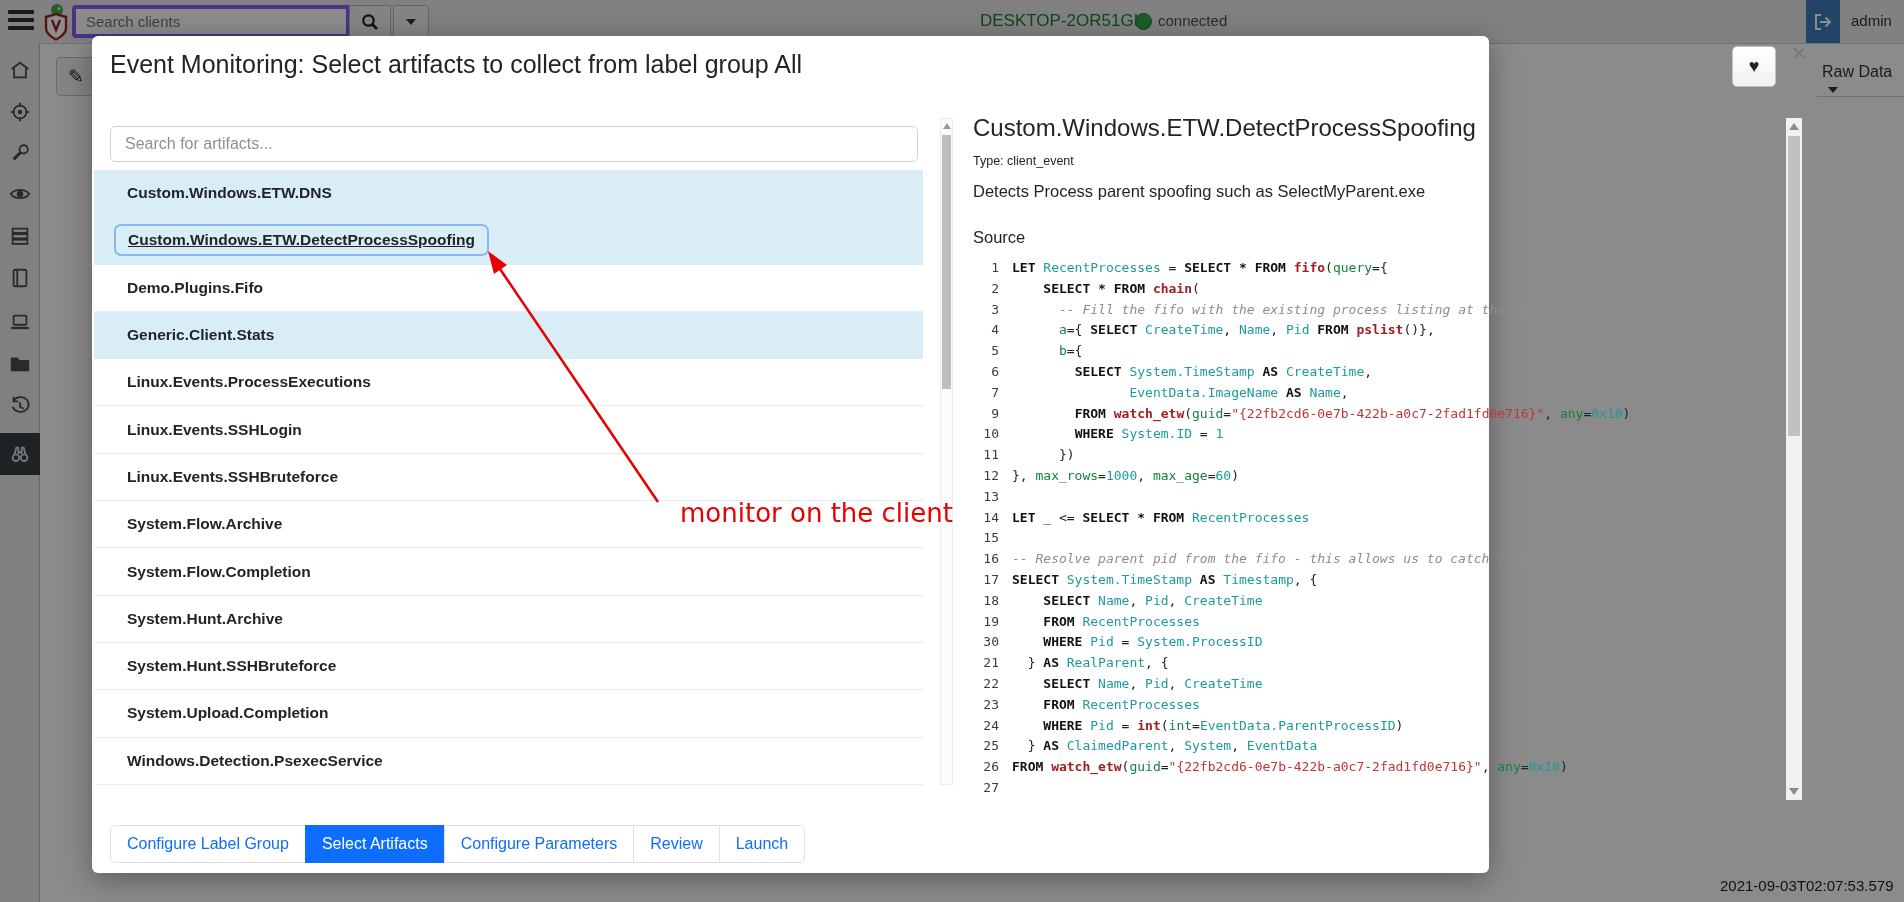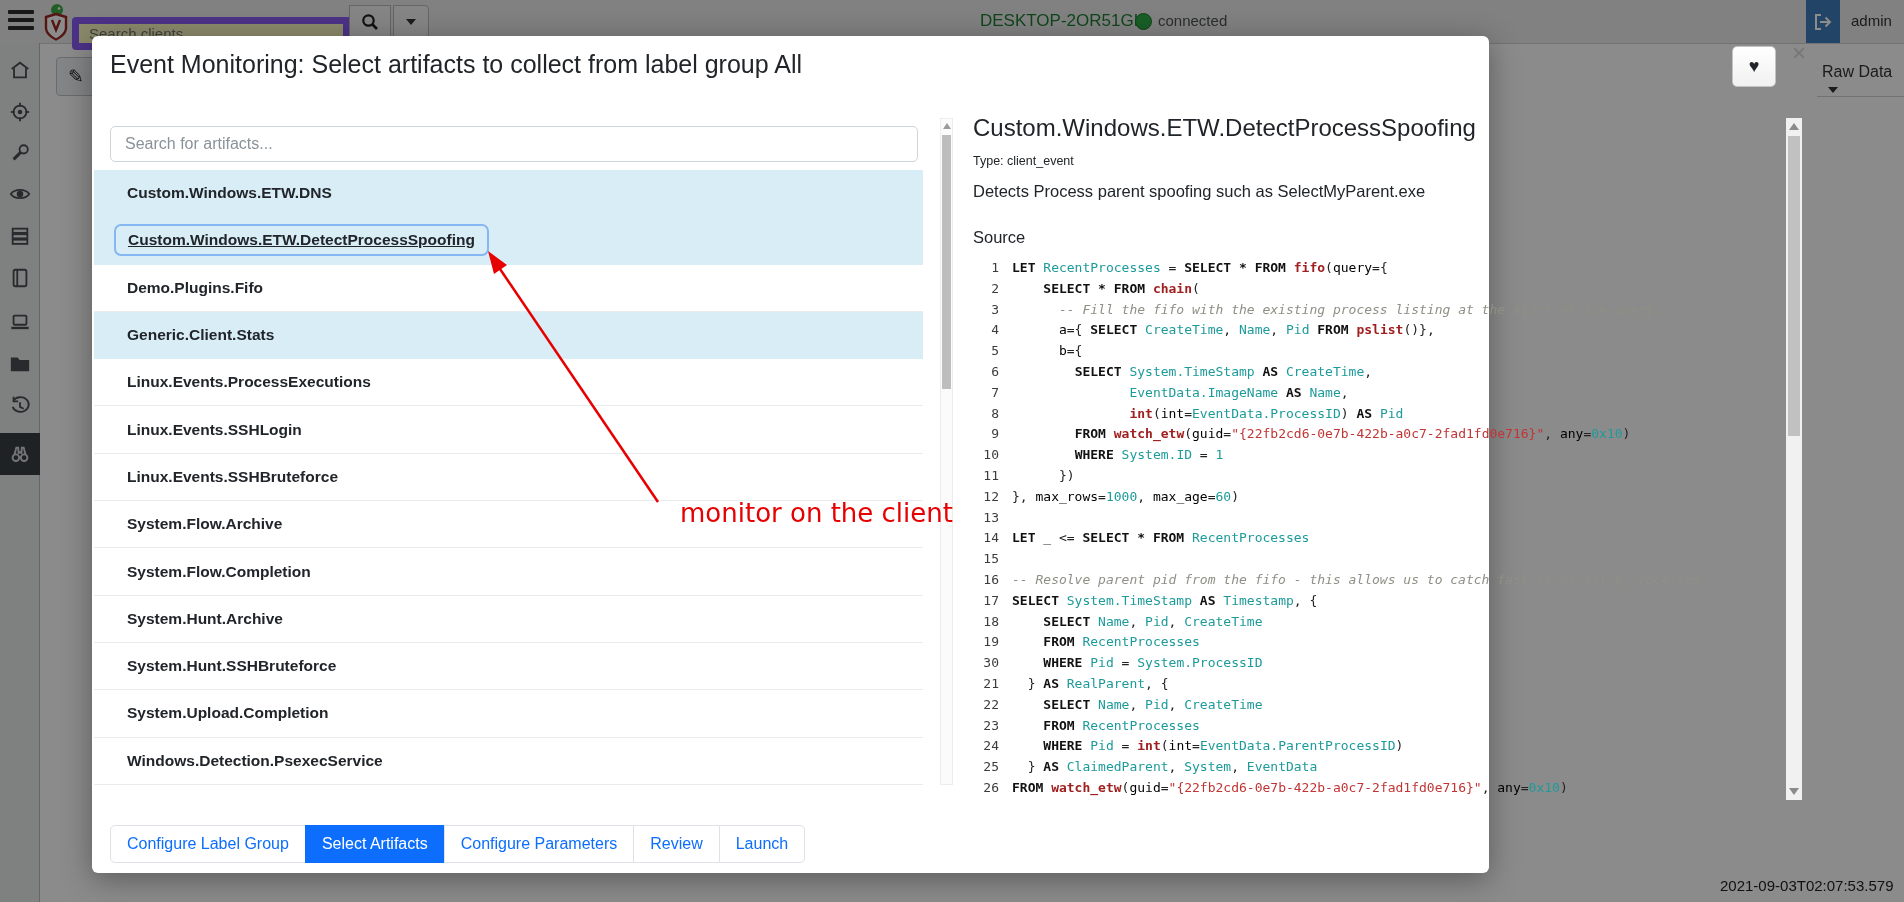--- a/index.html
+++ b/index.html
@@ -5,22 +5,22 @@
   html,body{margin:0;padding:0;background:#555;}
   #app{position:relative;width:1904px;height:902px;overflow:hidden;background:#fdfdfd;
        font-family:"Liberation Sans",sans-serif;-webkit-font-smoothing:antialiased;}
   .abs{position:absolute;}
 
   
   #navbar{left:0;top:0;width:1904px;height:43px;background:#ececec;border-bottom:1px solid #cfcfcf;}
   #hamburger{left:8px;top:10px;width:26px;height:22px;cursor:pointer;}
   #hamburger div{height:4px;background:#2f2f2f;margin-bottom:4px;border-radius:1px;}
   #logo{left:42px;top:2px;}
-  #nav-search{left:72px;top:17px;width:278px;height:33px;box-sizing:border-box;border:7px solid #8b5cf6;
-       border-radius:4px 0 0 4px;padding:0 10px;font-size:15px;color:#444;background:#fef9c3;}
+  #nav-search{left:72px;top:5px;width:278px;height:33px;box-sizing:border-box;border:4px solid #8b5cf6;
+       border-radius:4px 0 0 4px;padding:0 10px;font-size:15px;color:#444;background:#ffffff;}
   #nav-search::placeholder{color:#767676;}
   .nav-btn{top:5px;height:33px;box-sizing:border-box;border:1px solid #b9b9b9;background:#f2f2f2;
        display:flex;align-items:center;justify-content:center;cursor:pointer;}
   #nav-search-btn{left:349px;width:42px;}
   #nav-caret-btn{left:393px;width:36px;border-radius:0 4px 4px 0;}
   .caret-down{width:0;height:0;border-left:5px solid transparent;border-right:5px solid transparent;border-top:6px solid #333;}
   #hostname{left:980px;top:11px;font-size:17px;color:#1e7e34;}
   #conn-dot{left:1135px;top:13px;width:15px;height:15px;border-radius:50%;background:#2eab47;border:1px solid #1c7a30;}
   #conn-label{left:1158px;top:12px;font-size:15px;color:#4d5154;}
   #logout-btn{left:1806px;top:0;width:34px;height:43px;background:#3e7cba;display:flex;align-items:center;justify-content:center;cursor:pointer;}
@@ -71,21 +71,21 @@
   #det-type{left:881px;top:118px;font-size:12.5px;color:#212529;}
   #det-desc{left:881px;top:146px;font-size:16.5px;color:#212529;}
   #det-source{left:881px;top:192px;font-size:16.5px;color:#212529;}
   #code-block{left:881px;top:222px;width:810px;height:542px;overflow:hidden;
        font-family:"DejaVu Sans Mono",monospace;font-size:13px;line-height:20.8px;}
   .cl{white-space:pre;}
   .ln{display:inline-block;width:26px;text-align:right;color:#3c3c3c;margin-right:13px;}
   .sg-k{color:#111;font-weight:bold}
   .sg-v{color:#1d9a9a}
   .sg-f{color:#a02020;font-weight:bold}
-  .sg-p{color:#000000}
+  .sg-p{color:#15803d}
   .sg-s{color:#c23434}
   .sg-n{color:#1d9a9a}
   .sg-c{color:#8f8f85;font-style:italic}
   .sg-o{color:#222}
 
   
   #code-scroll{left:1694px;top:82px;width:16px;height:682px;background:#f1f1f1;}
   #code-scroll .arrow-up{position:absolute;left:3px;top:5px;width:0;height:0;border-left:5px solid transparent;border-right:5px solid transparent;border-bottom:7px solid #8b8b8b;}
   #code-scroll .arrow-down{position:absolute;left:3px;bottom:5px;width:0;height:0;border-left:5px solid transparent;border-right:5px solid transparent;border-top:7px solid #8b8b8b;}
   #code-scroll .thumb{position:absolute;left:2px;top:18px;width:12px;height:300px;background:#c1c1c1;}
@@ -286,21 +286,20 @@
     <div id="det-desc" class="abs">Detects Process parent spoofing such as SelectMyParent.exe</div>
     <div id="det-source" class="abs">Source</div>
     <div id="code-block" class="abs">
         <div class="cl"><span class="ln">1</span><span class="sg-k">LET </span><span class="sg-v">RecentProcesses</span><span class="sg-o"> = </span><span class="sg-k">SELECT * FROM </span><span class="sg-f">fifo</span><span class="sg-o">(</span><span class="sg-p">query</span><span class="sg-o">={</span></div>
         <div class="cl"><span class="ln">2</span><span class="sg-o">    </span><span class="sg-k">SELECT * FROM </span><span class="sg-f">chain</span><span class="sg-o">(</span></div>
         <div class="cl"><span class="ln">3</span><span class="sg-o">      </span><span class="sg-c">-- Fill the fifo with the existing process listing at the start of the query.</span></div>
         <div class="cl"><span class="ln">4</span><span class="sg-o">      </span><span class="sg-p">a</span><span class="sg-o">={ </span><span class="sg-k">SELECT </span><span class="sg-v">CreateTime</span><span class="sg-o">, </span><span class="sg-v">Name</span><span class="sg-o">, </span><span class="sg-v">Pid</span><span class="sg-o"> </span><span class="sg-k">FROM </span><span class="sg-f">pslist</span><span class="sg-o">()},</span></div>
         <div class="cl"><span class="ln">5</span><span class="sg-o">      </span><span class="sg-p">b</span><span class="sg-o">={</span></div>
         <div class="cl"><span class="ln">6</span><span class="sg-o">        </span><span class="sg-k">SELECT </span><span class="sg-v">System.TimeStamp</span><span class="sg-o"> </span><span class="sg-k">AS </span><span class="sg-v">CreateTime</span><span class="sg-o">,</span></div>
         <div class="cl"><span class="ln">7</span><span class="sg-o">               </span><span class="sg-v">EventData.ImageName</span><span class="sg-o"> </span><span class="sg-k">AS </span><span class="sg-v">Name</span><span class="sg-o">,</span></div>
-        <div class="cl"><span class="ln">8</span><span class="sg-o">               </span><span class="sg-f">int</span><span class="sg-o">(</span><span class="sg-p">int</span><span class="sg-o">=</span><span class="sg-v">EventData.ProcessID</span><span class="sg-o">) </span><span class="sg-k">AS </span><span class="sg-v">Pid</span></div>
         <div class="cl"><span class="ln">9</span><span class="sg-o">        </span><span class="sg-k">FROM </span><span class="sg-f">watch_etw</span><span class="sg-o">(</span><span class="sg-p">guid</span><span class="sg-o">=</span><span class="sg-s">"{22fb2cd6-0e7b-422b-a0c7-2fad1fd0e716}"</span><span class="sg-o">, </span><span class="sg-p">any</span><span class="sg-o">=</span><span class="sg-n">0x10</span><span class="sg-o">)</span></div>
         <div class="cl"><span class="ln">10</span><span class="sg-o">        </span><span class="sg-k">WHERE </span><span class="sg-v">System.ID</span><span class="sg-o"> = </span><span class="sg-n">1</span></div>
         <div class="cl"><span class="ln">11</span><span class="sg-o">      })</span></div>
         <div class="cl"><span class="ln">12</span><span class="sg-o">}, </span><span class="sg-p">max_rows</span><span class="sg-o">=</span><span class="sg-n">1000</span><span class="sg-o">, </span><span class="sg-p">max_age</span><span class="sg-o">=</span><span class="sg-n">60</span><span class="sg-o">)</span></div>
         <div class="cl"><span class="ln">13</span> </div>
         <div class="cl"><span class="ln">14</span><span class="sg-k">LET </span><span class="sg-o">_ &lt;= </span><span class="sg-k">SELECT * FROM </span><span class="sg-v">RecentProcesses</span></div>
         <div class="cl"><span class="ln">15</span> </div>
         <div class="cl"><span class="ln">16</span><span class="sg-c">-- Resolve parent pid from the fifo - this allows us to catch fast terminating processes.</span></div>
         <div class="cl"><span class="ln">17</span><span class="sg-k">SELECT </span><span class="sg-v">System.TimeStamp</span><span class="sg-o"> </span><span class="sg-k">AS </span><span class="sg-v">Timestamp</span><span class="sg-o">, {</span></div>
         <div class="cl"><span class="ln">18</span><span class="sg-o">    </span><span class="sg-k">SELECT </span><span class="sg-v">Name</span><span class="sg-o">, </span><span class="sg-v">Pid</span><span class="sg-o">, </span><span class="sg-v">CreateTime</span></div>

